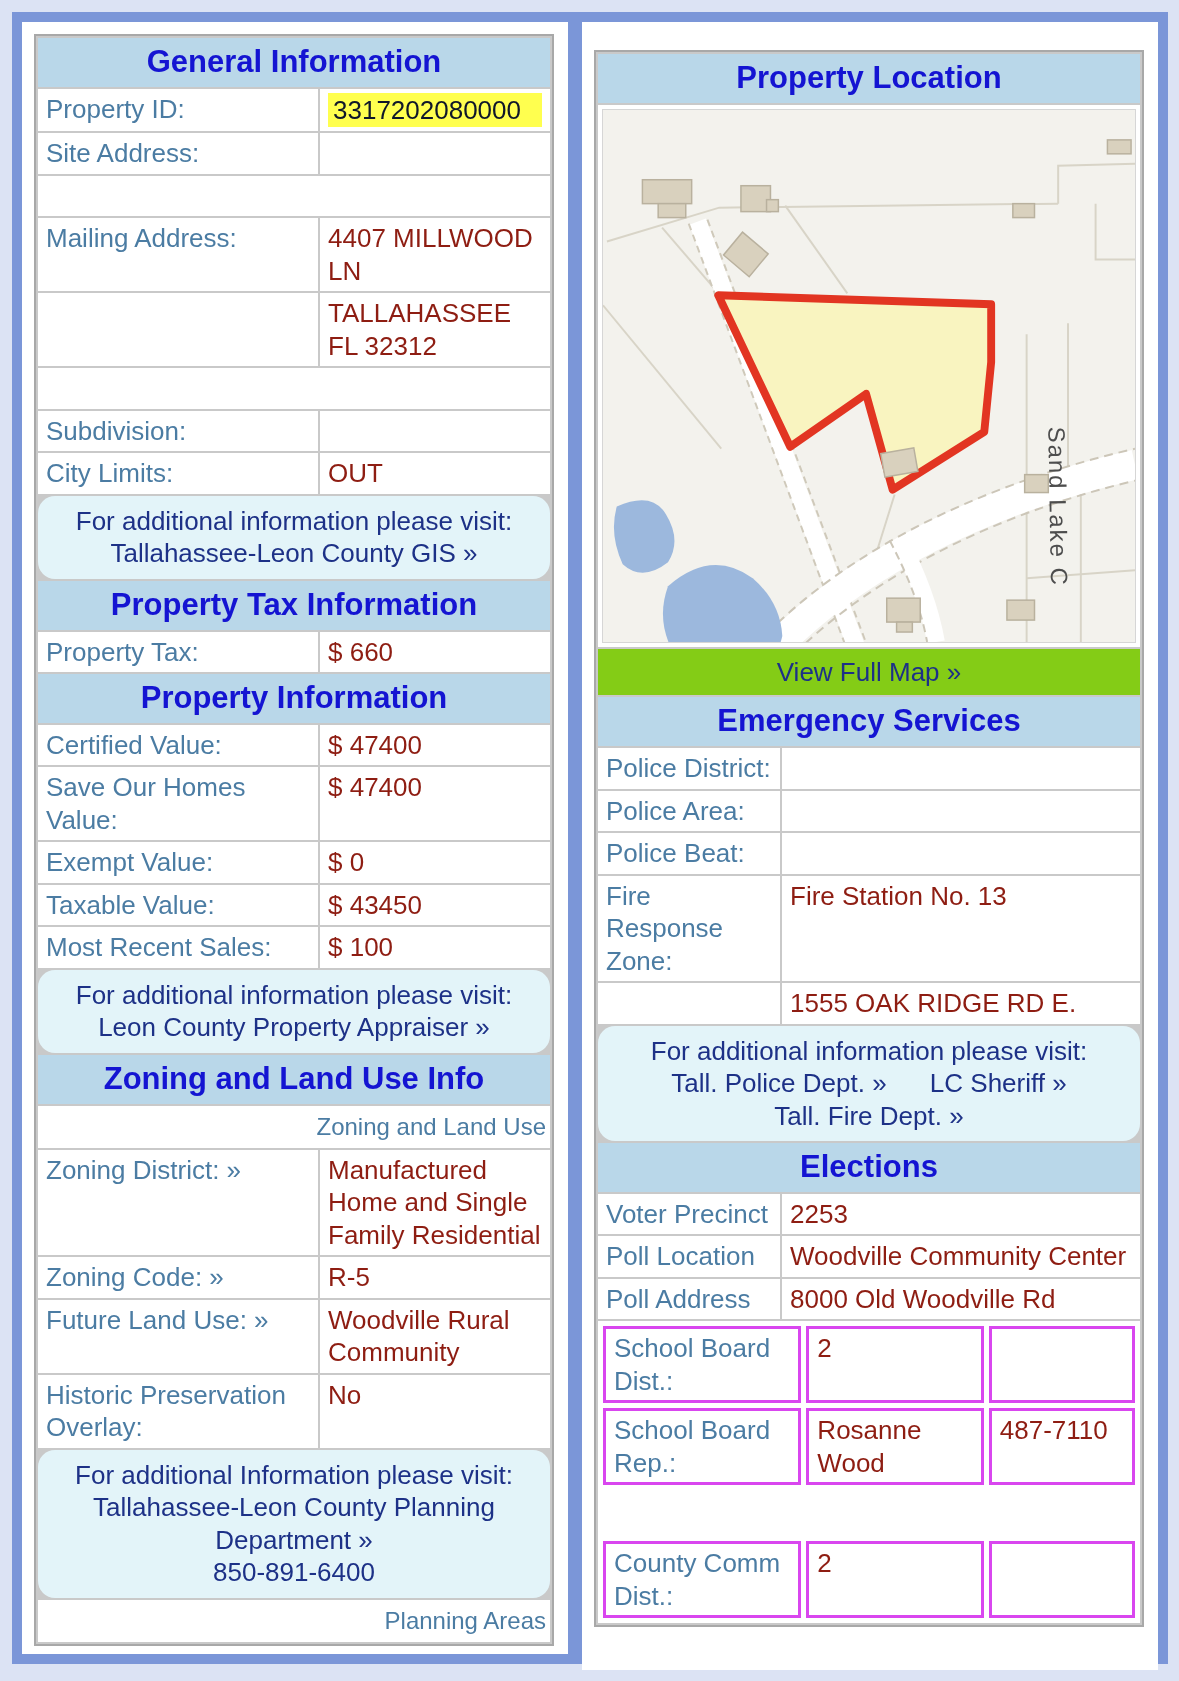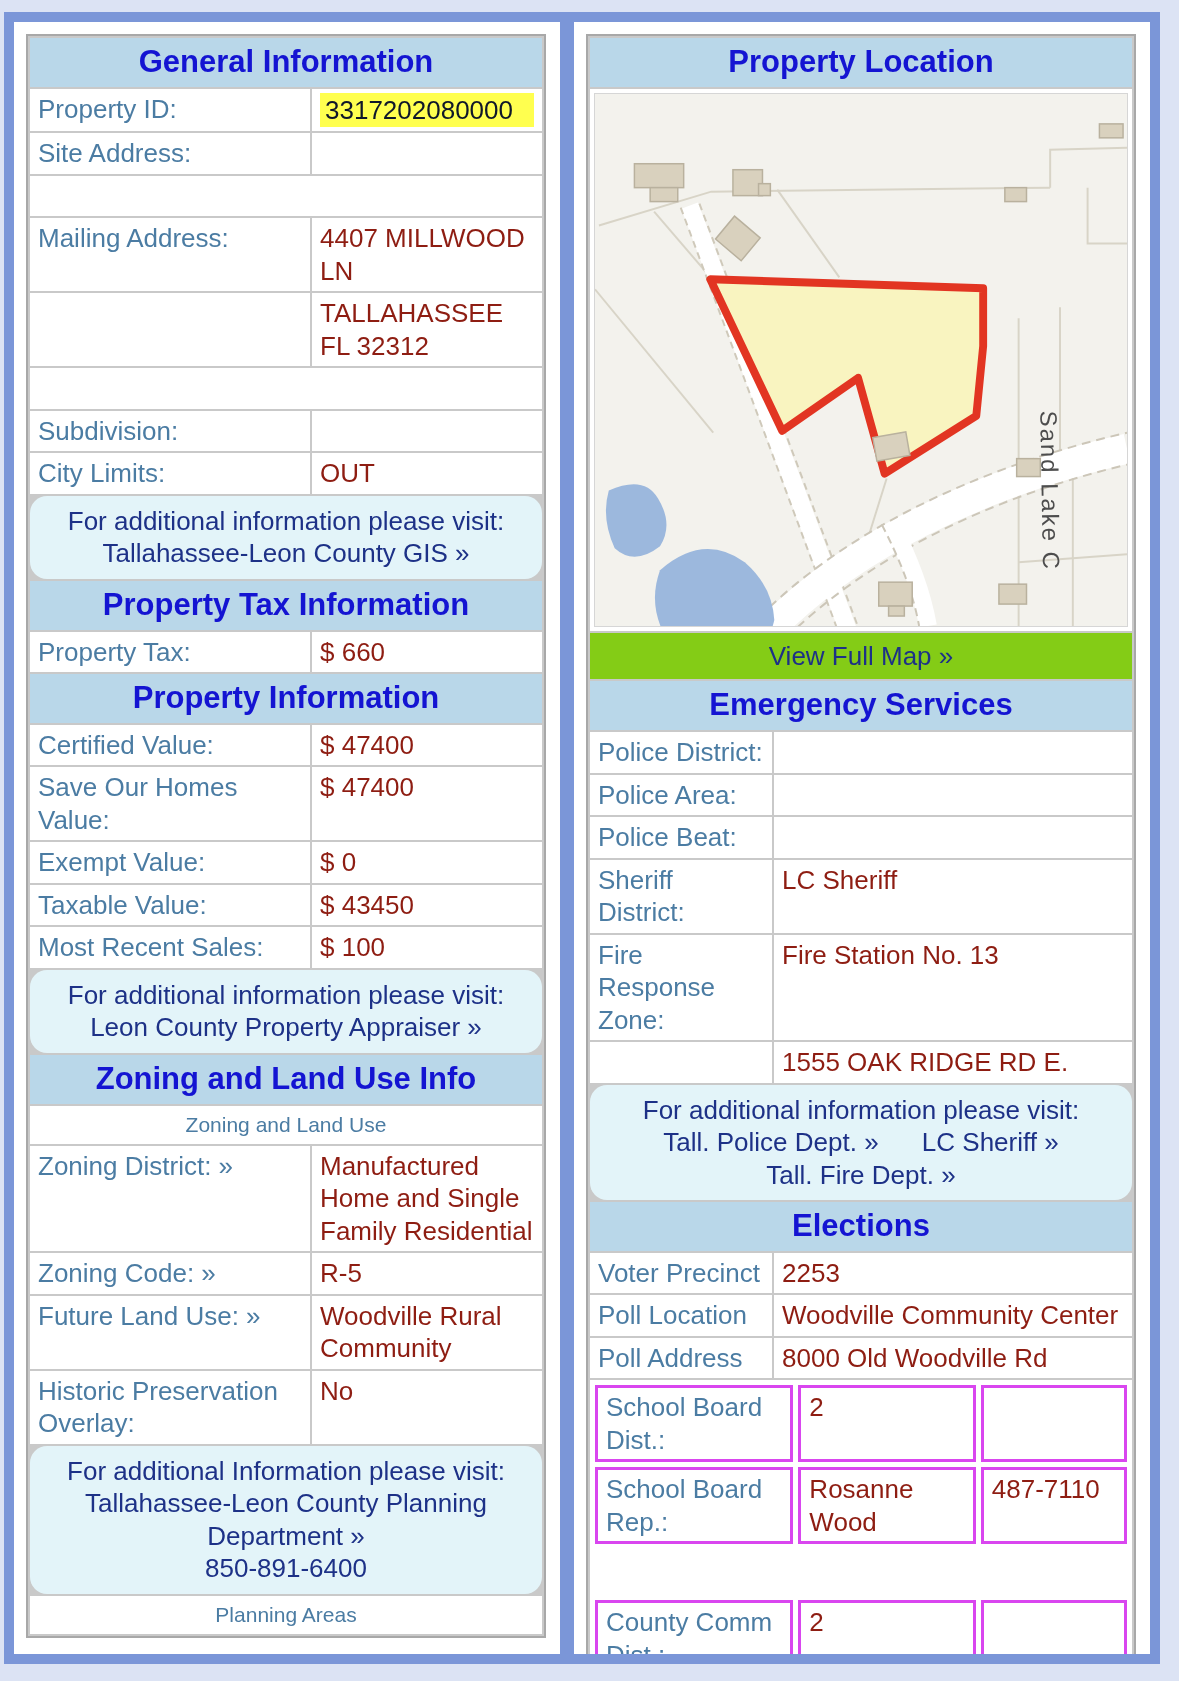--- a/index.html
+++ b/index.html
@@ -3,43 +3,43 @@
 <meta charset="utf-8">
 <style>
   html,body { margin:0; padding:0; }
   body {
     width:1179px; height:1681px; overflow:hidden;
     background:#dce3f4;
     font-family:"Liberation Sans","DejaVu Sans",sans-serif;
     position:relative;
   }
   .frameset {
-    position:absolute; left:4px; top:12px;
+    position:absolute; left:12px; top:12px;
     width:1156px; height:1652px;
     border:10px solid #7b96d8; background:#ffffff;
     box-sizing:border-box; display:flex;
   }
   .frame { overflow:hidden; background:#ffffff; height:100%; }
   .frame-left  { width:546px; flex:none; }
   .frame-divider { width:14px; flex:none; background:#7b96d8; }
-  .frame-right { flex:1; }
+  .frame-right { flex:1;margin-top:16px; }
 
   table.dt {
     border-collapse:separate; border-spacing:2px;
     background:#c9c9c9; border:2px solid #a8a8a8;
     margin:12px 0 0 12px; table-layout:fixed;
   }
   .frame-left  table.dt { width:520px; }
   .frame-right table.dt { width:550px; }
 
   td { background:#ffffff; padding:4px 8px; font-size:26px; line-height:1.25;
        vertical-align:top; overflow:hidden; }
   td.hdr { background:#b9d7e9; color:#1414d2; font-weight:bold; font-size:31px;
            text-align:center; padding:5px 4px; }
-  td.sub { color:#4b7ca3; font-size:21px; text-align:center; padding:6px 4px; }
+  td.sub { color:#4b7ca3; font-size:24px; text-align:right; padding:6px 4px; }
   td.lbl { color:#4b7ca3; }
   td.val { color:#8e1d12; }
   td.info { background:#e3f4f9; color:#1d3187; text-align:center; padding:9px 8px;border-radius:17px; }
   td.linkrow { background:#84cc16; color:#1d3187; text-align:center; padding:7px 8px; }
   .ilink { color:#1d3187; text-decoration:none; cursor:pointer; display:inline-block; }
   .ilink.gap { margin:0 18px; }
   .hl { background:#ffff4f; display:block; color:#0f172a; padding:1px 5px; }
   td.map-cell { padding:4px; }
   svg.map { display:block; width:100%; height:534px; border:1px solid #d6d6d6; box-sizing:border-box; }
 
@@ -268,24 +268,20 @@
       </tr>
       <tr>
         <td class="lbl">Police Area:</td>
         <td class="val"></td>
       </tr>
       <tr>
         <td class="lbl">Police Beat:</td>
         <td class="val"></td>
       </tr>
       <tr>
-        <td class="lbl">Sheriff District:</td>
-        <td class="val">LC Sheriff</td>
-      </tr>
-      <tr>
         <td class="lbl">Fire Response Zone:</td>
         <td class="val">Fire Station No. 13</td>
       </tr>
       <tr>
         <td class="lbl"></td>
         <td class="val">1555 OAK RIDGE RD E.</td>
       </tr>
       <tr>
         <td colspan="2" class="info">
           <div>For additional information please visit:</div>

